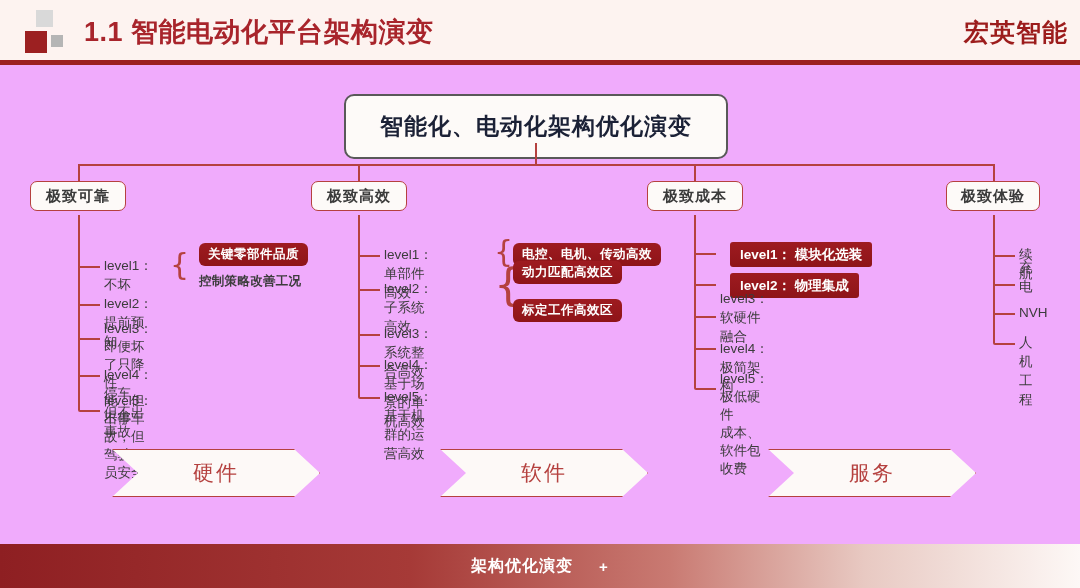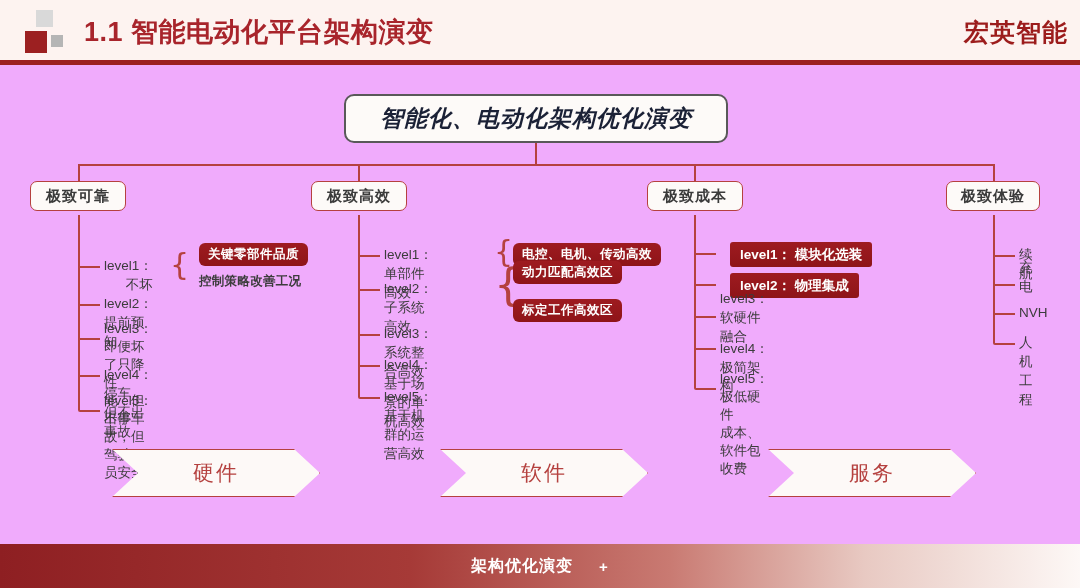--- a/index.html
+++ b/index.html
@@ -42,25 +42,25 @@
     position: absolute; right: 12px; top: 16px;
     font-size: 25px; font-weight: bold;
     color: #9c1c1c;
     letter-spacing: 1px;
     white-space: nowrap;
   }
 
   
   .root-box {
     position: absolute; left: 344px; top: 94px;
-    width: 384px; height: 49px;
+    width: 384px; height: 65px;
     border: 2px solid #595959;
     border-radius: 10px;
     background: #fdfaf8;
-    display: flex; align-items: center; justify-content: center; font-style: italic;
+    display: flex; align-items: center; justify-content: center;
   }
   .root-box span {
     font-size: 23px; font-weight: bold; color: #1b2136;
     letter-spacing: 1px; white-space: nowrap;
   }
 
   
   .ln { position: absolute; background: #b5413f; }
   .v-root { left: 535px; top: 143px; width: 2px; height: 22px; }
   .h-main  { left: 78px;  top: 164px; width: 917px; height: 2px; }
@@ -215,21 +215,21 @@
   <div class="stem stem4"></div>
 
   <div class="col" style="left:78px; top:258px;">
     <div class="spine" style="height:152px;"></div>
     <div class="tick" style="top:8px;"></div>
     <div class="tick" style="top:46px;"></div>
     <div class="tick" style="top:80px;"></div>
     <div class="tick" style="top:117px;"></div>
     <div class="tick last" style="top:152px;"></div>
 
-    <div class="lvl" style="top:-2px;text-align:right;">level1： 不坏</div>
+    <div class="lvl" style="top:-2px;">level1： 不坏</div>
     <div class="lvl" style="top:36px;">level2： 提前预知</div>
     <div class="lvl tight" style="top:62px;">level3： 即便坏了只降性
 能，但不停车</div>
     <div class="lvl" style="top:107px;">level4： 停车，但不出事故</div>
     <div class="lvl tight" style="top:134px;">level5： 出事故，但驾驶
 员安全</div>
   </div>
   <div class="brace" style="left:170px; top:250px;">{</div>
   <div class="badge" style="left:199px; top:243px;">关键零部件品质</div>
   <div class="plain-note" style="left:199px; top:273px;">控制策略改善工况</div>

